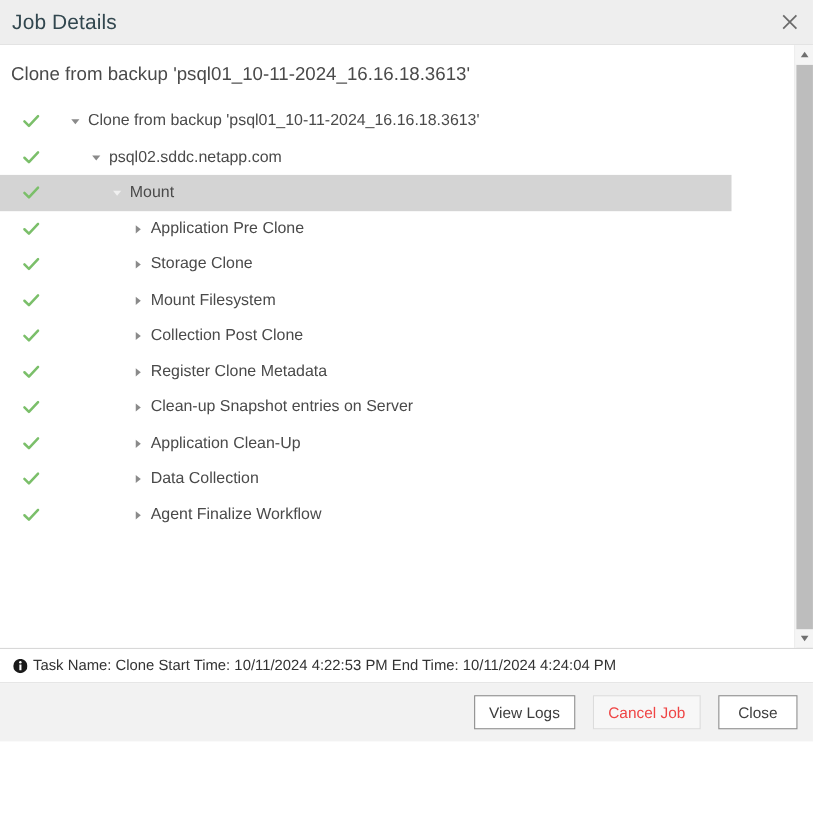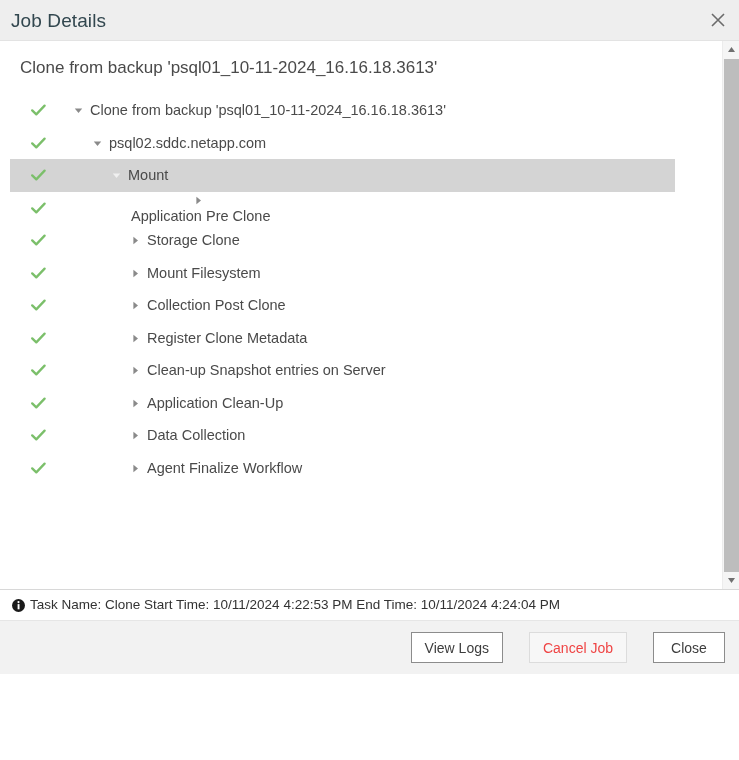--- a/index.html
+++ b/index.html
@@ -48,21 +48,20 @@
     cursor: pointer;
   }
   .close-icon svg { display: block; }
 
   
   .body-area {
     position: relative;
     flex: 1 1 auto;
     background: #ffffff;
     overflow: hidden;
-    padding-left: 10px;
   }
 
   .subtitle {
     font-size: 17px;
     color: #4a4a4a;
     padding: 17px 0 0 10px;
     line-height: 1.2;
     white-space: nowrap;
   }
 
@@ -170,21 +169,21 @@
 
   
   .footer {
     flex: 0 0 53px;
     height: 53px;
     background: #f2f2f2;
     display: flex;
     align-items: center;
     justify-content: flex-end;
     padding-right: 14px;
-    gap: 26px;
+    gap: 16px;
   }
   .btn {
     min-width: 72px;
     height: 31px;
     padding: 0 13px;
     background: #ffffff;
     border: 1px solid #8c8c8c;
     color: #3d3d3d;
     font-size: 14px;
     font-family: "Liberation Sans", sans-serif;
@@ -262,21 +261,21 @@
             </span>
             <span class="tree-label">Mount</span>
           </span>
         </div>
         <div class="tree-row">
           <span class="status-icon">
             <svg width="15" height="13" viewBox="0 0 15 13">
               <path d="M1.2 6.4 L5.3 10.4 L13.6 1.6" stroke="#7bbf6a" stroke-width="2.3" fill="none" stroke-linecap="round" stroke-linejoin="round"></path>
             </svg>
           </span>
-          <span class="tree-label-wrap" style="margin-left: 75px; flex-direction: column;">
+          <span class="tree-label-wrap" style="margin-left: 75px;">
             <span class="twisty">
               <svg width="9" height="9" viewBox="0 0 9 9">
                 <path d="M2.4 0.8 L7 4.5 L2.4 8.2 Z" fill="#8a8a8a"></path>
               </svg>
             </span>
             <span class="tree-label">Application Pre Clone</span>
           </span>
         </div>
         <div class="tree-row">
           <span class="status-icon">

